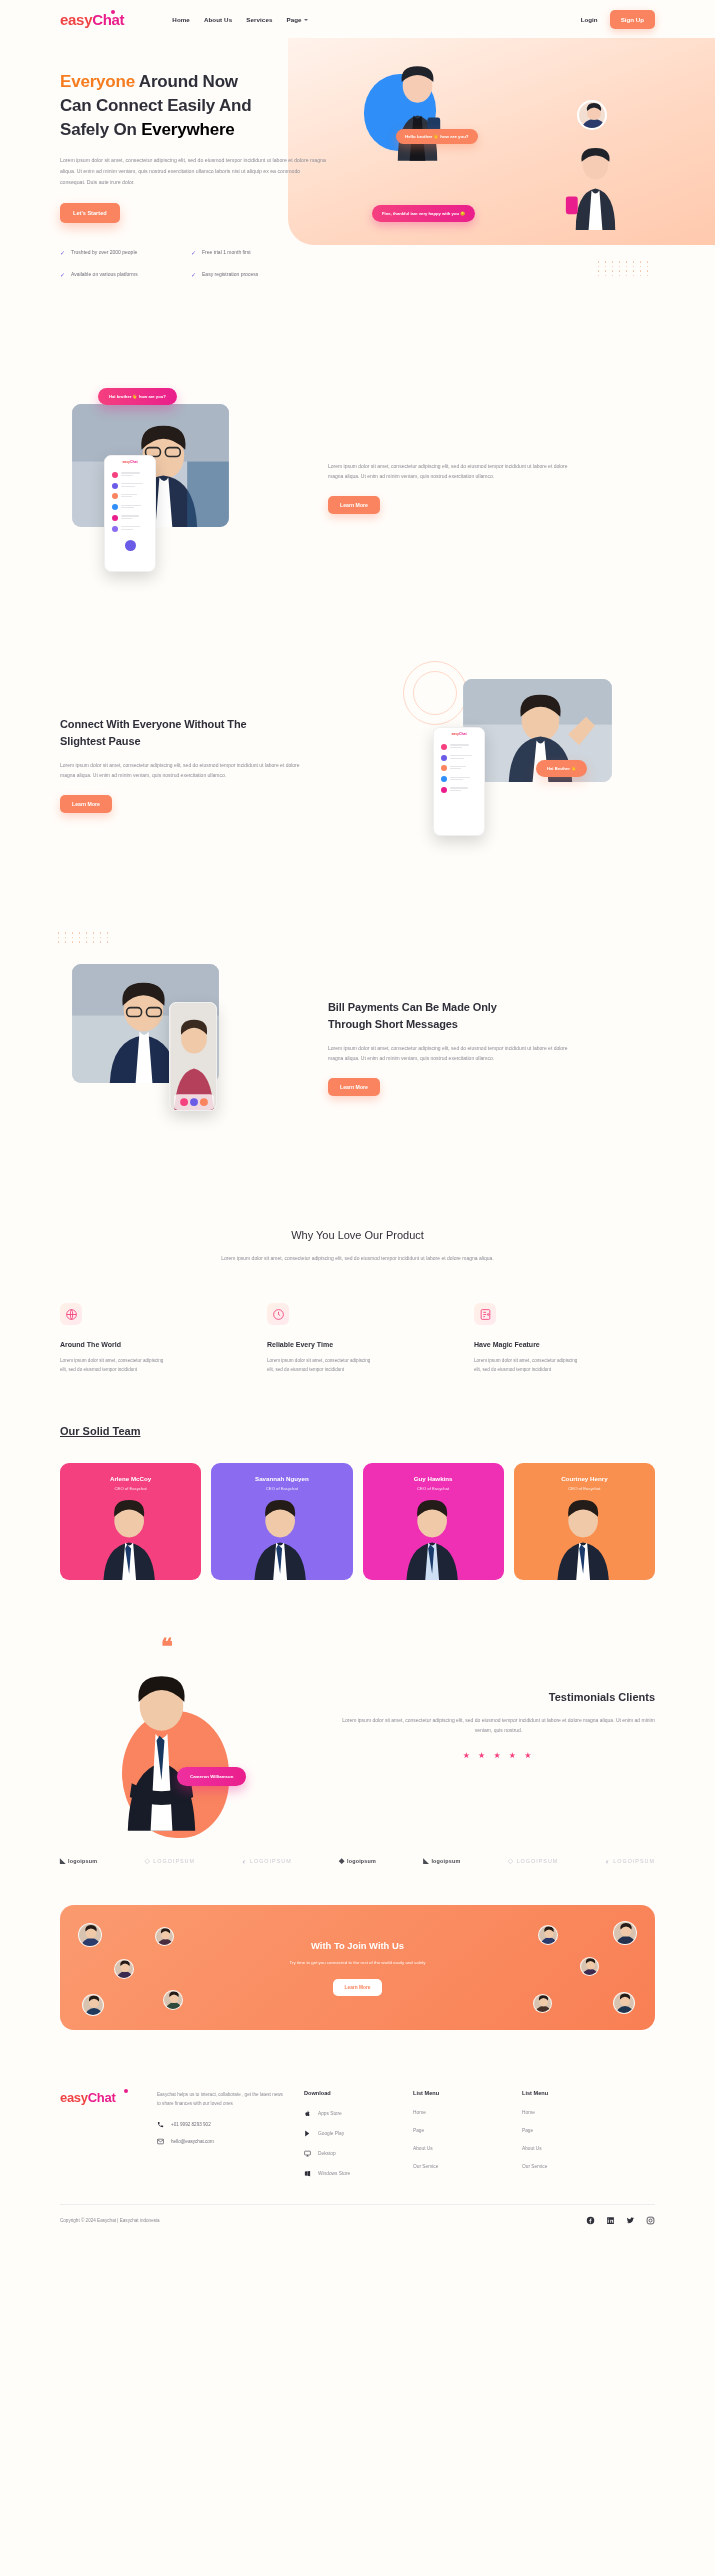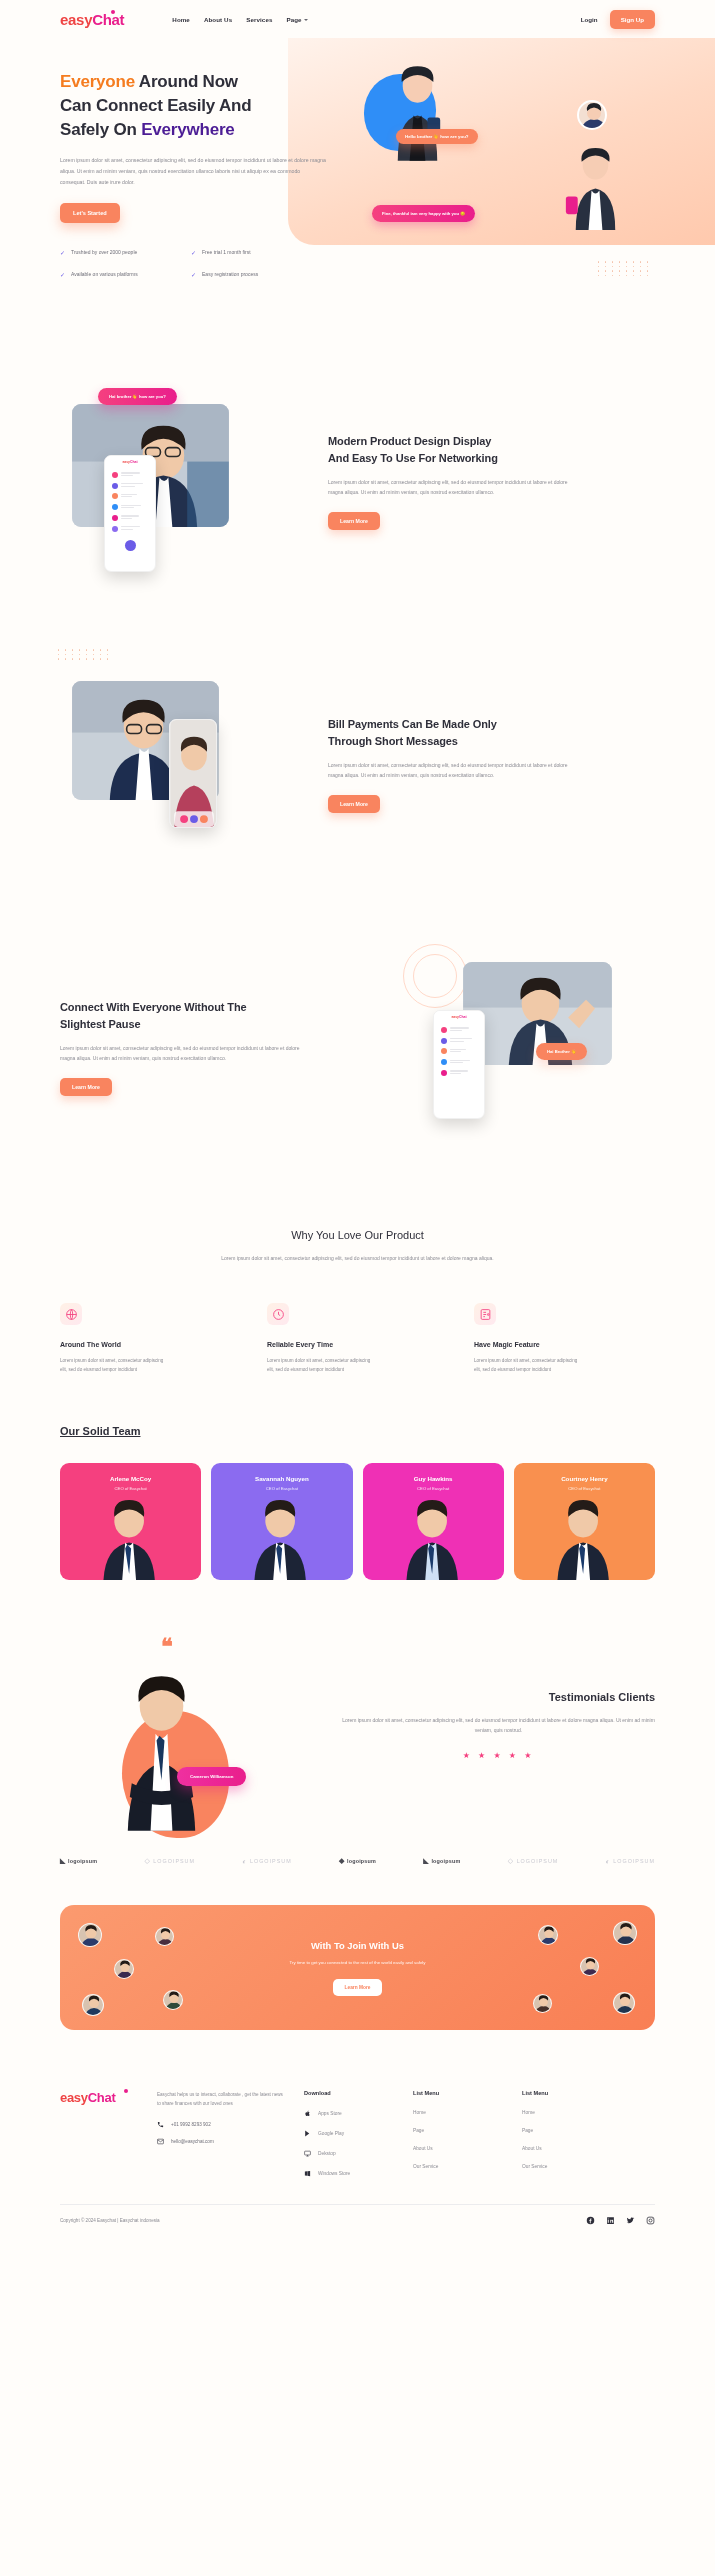--- a/index.html
+++ b/index.html
@@ -47,21 +47,21 @@
     background: linear-gradient(160deg,#fff3ec 0%,#ffd9c4 55%,#ffc9ad 100%);
     border-bottom-left-radius: 26px;
   }
   .hero-inner { position: relative; display: flex; padding: 18px 60px 0 60px; }
   .hero-left { width: 298px; padding-top: 14px; }
   h1.hero-title {
     font-size: 17px; line-height: 1.42; font-weight: 700; color: #2f2f3a;
     letter-spacing: -0.2px;
   }
   h1.hero-title .or { color: #f57c1f; }
-  h1.hero-title .pk { color: #4c1d95; }
+  h1.hero-title .pk { color: #000000; }
   .hero-para {
     font-size: 5.2px; line-height: 2.05; color: #8b8b93; margin-top: 13px;
     width: 266px;
   }
   .btn-primary {
     display: inline-block; background: #f9845f; color: #fff; border: none;
     border-radius: 5px; font-size: 5.6px; font-weight: 600; padding: 7px 13px;
     margin-top: 16px; cursor: pointer; font-family: inherit;
     box-shadow: 0 5px 12px rgba(249,132,95,.38);
   }
@@ -407,87 +407,20 @@
                 <i style="width:46%"></i>
               </span>
             </div>
         </div>
         <div style="display:flex; justify-content:center; padding:4px 0 6px;">
             <span style="width:11px;height:11px;border-radius:50%;background:#6b5ce7;"></span>
           </div>
       </div>
     </div>
     <div class="feat-text">
-      <h2 class="sec-title">
-        <span>Modern Product Design Display</span><br>
-        <span>And Easy To Use For Networking</span>
-      </h2>
-      <p class="sec-para">Lorem ipsum dolor sit amet, consectetur adipiscing elit, sed do eiusmod tempor incididunt ut labore et dolore magna aliqua. Ut enim ad minim veniam, quis nostrud exercitation ullamco.</p>
-      <button class="btn-learn">Learn More</button>
-    </div>
-  </div>
-
-  <div class="feat">
-    <div class="feat-img">
-      <div class="dotgrid" style="left:-2px; top:-16px;">
-        <i></i>
-          <i></i>
-          <i></i>
-          <i></i>
-          <i></i>
-          <i></i>
-          <i></i>
-          <i></i>
-        <i></i>
-          <i></i>
-          <i></i>
-          <i></i>
-          <i></i>
-          <i></i>
-          <i></i>
-          <i></i>
-        <i></i>
-          <i></i>
-          <i></i>
-          <i></i>
-          <i></i>
-          <i></i>
-          <i></i>
-          <i></i>
-      </div>
-      <div class="photo" style="position:absolute; left:12px; top:16px; width:147px; height:119px;">
-        <svg viewBox="0 0 148 120" width="147" height="119">
-          <rect width="148" height="120" fill="#c8d0d8"></rect>
-          <rect x="0" y="0" width="148" height="52" fill="#b0bac6"></rect>
-          <ellipse cx="72" cy="46" rx="20" ry="22" fill="#f0c9a8"></ellipse>
-          <path d="M51 42 q21 -21 42 0 q3 -23 -21 -23 q-24 0 -21 23z" fill="#241c18"></path>
-          <rect x="55" y="44" width="15" height="9" rx="4" fill="none" stroke="#2b2b2b" stroke-width="1.6"></rect>
-          <rect x="75" y="44" width="15" height="9" rx="4" fill="none" stroke="#2b2b2b" stroke-width="1.6"></rect>
-          <path d="M38 120 q2 -44 34 -48 q32 4 34 48z" fill="#1d2d4f"></path>
-          <path d="M68 68 q5 7 9 0 l4 52 h-17z" fill="#fff"></path>
-        </svg>
-      </div>
-      <div class="phone" style="left:109px; top:54px; height:109px; width:48px;">
-        <svg viewBox="0 0 48 110" width="48" height="109" style="display:block">
-          <rect width="48" height="110" fill="#e6e2de"></rect>
-          <ellipse cx="24" cy="36" rx="13" ry="15" fill="#f0c9a8"></ellipse>
-          <path d="M11 32 q13 -14 26 0 q2 -15 -13 -15 q-15 0 -13 15z" fill="#3b2a20"></path>
-          <path d="M4 110 q2 -40 20 -44 q18 4 20 44z" fill="#b5405c"></path>
-          <rect x="4" y="92" width="40" height="16" rx="4" fill="#fff" opacity=".8"></rect>
-          <circle cx="14" cy="100" r="4" fill="#f5407f"></circle>
-          <circle cx="24" cy="100" r="4" fill="#6b5ce7"></circle>
-          <circle cx="34" cy="100" r="4" fill="#f9845f"></circle>
-        </svg>
-      </div>
-    </div>
-    <div class="feat-text">
-      <h2 class="sec-title">
-        <span>Bill Payments Can Be Made Only</span><br>
-        <span>Through Short Messages</span>
-      </h2>
       <p class="sec-para">Lorem ipsum dolor sit amet, consectetur adipiscing elit, sed do eiusmod tempor incididunt ut labore et dolore magna aliqua. Ut enim ad minim veniam, quis nostrud exercitation ullamco.</p>
       <button class="btn-learn">Learn More</button>
     </div>
   </div>
 
   <div class="feat">
     <div class="feat-text">
       <h2 class="sec-title">
         <span>Connect With Everyone Without The</span><br>
         <span>Slightest Pause</span>
@@ -548,20 +481,83 @@
                 <i style="width:65%"></i>
                 <i style="width:42%"></i>
               </span>
             </div>
         </div>
       </div>
       <div class="bubble bubble-or" style="position:absolute; left:129px; top:95px; border-radius:20px; color:#fff; font-weight:600; display:flex; align-items:center; white-space:nowrap;">Hai Brother 👋</div>
     </div>
   </div>
 
+  <div class="feat">
+    <div class="feat-img">
+      <div class="dotgrid" style="left:-2px; top:-16px;">
+        <i></i>
+          <i></i>
+          <i></i>
+          <i></i>
+          <i></i>
+          <i></i>
+          <i></i>
+          <i></i>
+        <i></i>
+          <i></i>
+          <i></i>
+          <i></i>
+          <i></i>
+          <i></i>
+          <i></i>
+          <i></i>
+        <i></i>
+          <i></i>
+          <i></i>
+          <i></i>
+          <i></i>
+          <i></i>
+          <i></i>
+          <i></i>
+      </div>
+      <div class="photo" style="position:absolute; left:12px; top:16px; width:147px; height:119px;">
+        <svg viewBox="0 0 148 120" width="147" height="119">
+          <rect width="148" height="120" fill="#c8d0d8"></rect>
+          <rect x="0" y="0" width="148" height="52" fill="#b0bac6"></rect>
+          <ellipse cx="72" cy="46" rx="20" ry="22" fill="#f0c9a8"></ellipse>
+          <path d="M51 42 q21 -21 42 0 q3 -23 -21 -23 q-24 0 -21 23z" fill="#241c18"></path>
+          <rect x="55" y="44" width="15" height="9" rx="4" fill="none" stroke="#2b2b2b" stroke-width="1.6"></rect>
+          <rect x="75" y="44" width="15" height="9" rx="4" fill="none" stroke="#2b2b2b" stroke-width="1.6"></rect>
+          <path d="M38 120 q2 -44 34 -48 q32 4 34 48z" fill="#1d2d4f"></path>
+          <path d="M68 68 q5 7 9 0 l4 52 h-17z" fill="#fff"></path>
+        </svg>
+      </div>
+      <div class="phone" style="left:109px; top:54px; height:109px; width:48px;">
+        <svg viewBox="0 0 48 110" width="48" height="109" style="display:block">
+          <rect width="48" height="110" fill="#e6e2de"></rect>
+          <ellipse cx="24" cy="36" rx="13" ry="15" fill="#f0c9a8"></ellipse>
+          <path d="M11 32 q13 -14 26 0 q2 -15 -13 -15 q-15 0 -13 15z" fill="#3b2a20"></path>
+          <path d="M4 110 q2 -40 20 -44 q18 4 20 44z" fill="#b5405c"></path>
+          <rect x="4" y="92" width="40" height="16" rx="4" fill="#fff" opacity=".8"></rect>
+          <circle cx="14" cy="100" r="4" fill="#f5407f"></circle>
+          <circle cx="24" cy="100" r="4" fill="#6b5ce7"></circle>
+          <circle cx="34" cy="100" r="4" fill="#f9845f"></circle>
+        </svg>
+      </div>
+    </div>
+    <div class="feat-text">
+      <h2 class="sec-title">
+        <span>Bill Payments Can Be Made Only</span><br>
+        <span>Through Short Messages</span>
+      </h2>
+      <p class="sec-para">Lorem ipsum dolor sit amet, consectetur adipiscing elit, sed do eiusmod tempor incididunt ut labore et dolore magna aliqua. Ut enim ad minim veniam, quis nostrud exercitation ullamco.</p>
+      <button class="btn-learn">Learn More</button>
+    </div>
+  </div>
+
   <div class="why">
     <h2 class="center-title">Why You Love Our Product</h2>
     <p class="why-sub">Lorem ipsum dolor sit amet, consectetur adipiscing elit, sed do eiusmod tempor incididunt ut labore et dolore magna aliqua.</p>
     <div class="why-cards">
       <div class="why-card">
         <div class="why-ico">
           <svg width="13" height="13" viewBox="0 0 24 24" fill="none" stroke="#f5407f" stroke-width="1.6">
               <circle cx="12" cy="12" r="9"></circle>
               <path d="M3 12h18M12 3c3 3 3 15 0 18M12 3c-3 3-3 15 0 18"></path>
             </svg>

